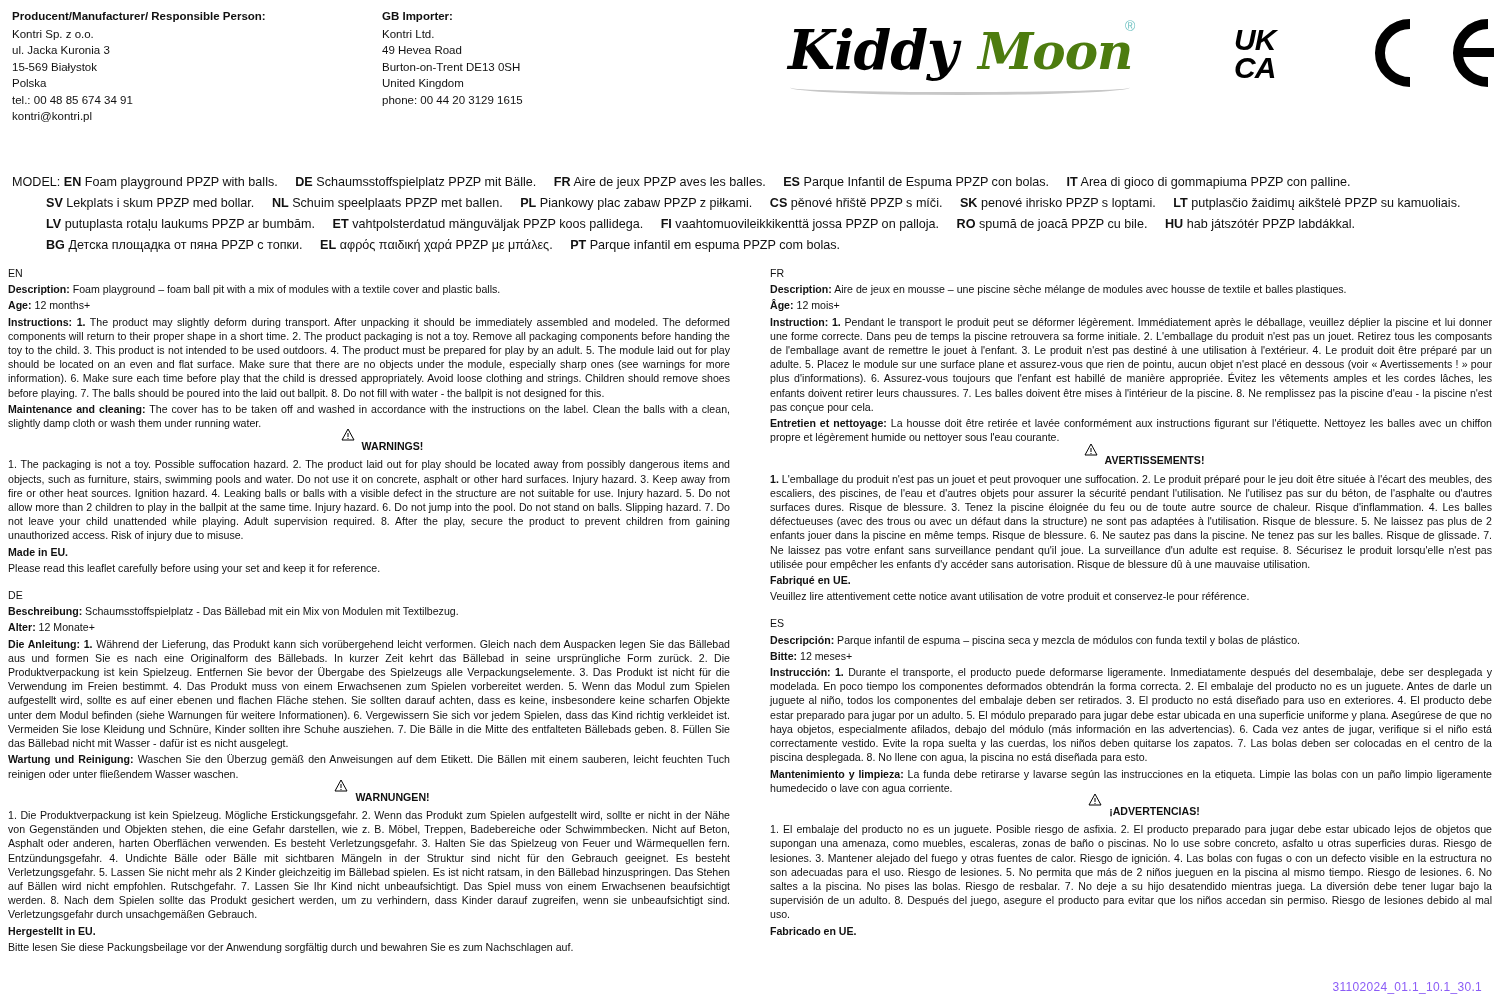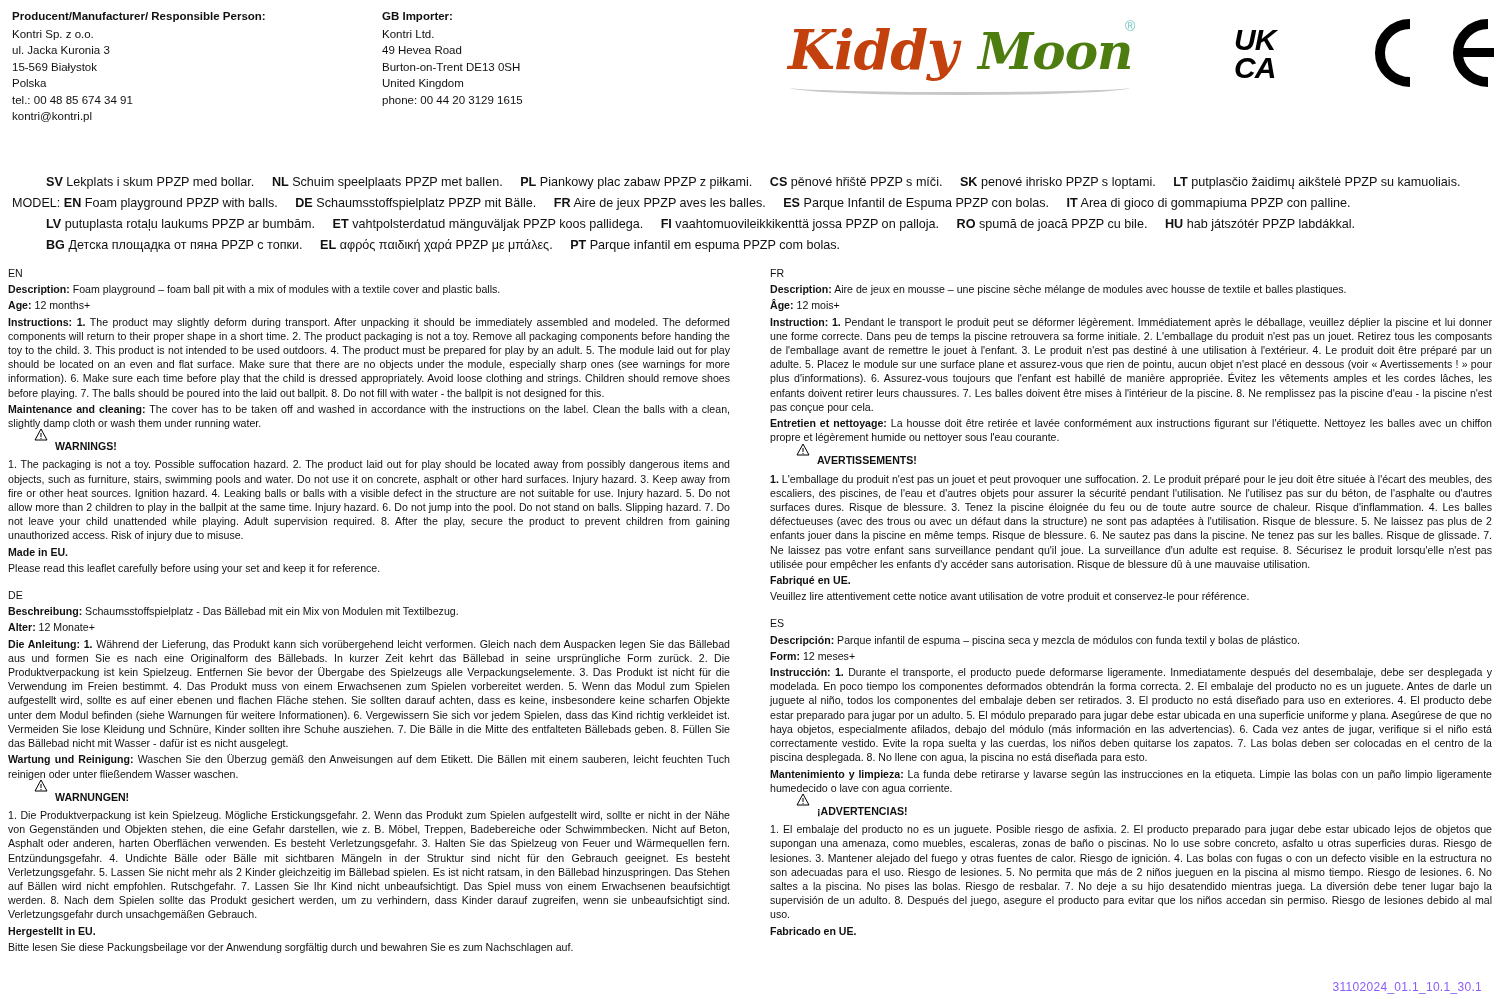--- a/index.html
+++ b/index.html
@@ -54,21 +54,21 @@
     height: 85px;
   }
   .logo-kiddy {
     position: absolute;
     left: 6px;
     top: 6px;
     font-family: "DejaVu Serif", serif;
     font-style: italic;
     font-weight: bold;
     font-size: 54px;
-    color: #c2410c;
+    color: #000000;
     letter-spacing: -1px;
   }
   .logo-moon {
     position: absolute;
     left: 196px;
     top: 10px;
     font-family: "DejaVu Serif", serif;
     font-style: italic;
     font-weight: bold;
     font-size: 50px;
@@ -162,20 +162,21 @@
   .sec .kv b { font-weight: bold; }
   .blockgap { height: 11px; }
 
   .warn-head {
     display: flex;
     align-items: center;
     gap: 7px;
     margin: 9px 0 4px 26px;
     font-weight: bold;
     font-size: 10.6px;
+    justify-content: center;
   }
   .warn-tri {
     display: inline-block;
     width: 0; height: 0;
     border-left: 7px solid transparent;
     border-right: 7px solid transparent;
     border-bottom: 12px solid transparent;
     position: relative;
   }
   .warn-tri svg { position: absolute; left: -7px; top: -12px; }
@@ -234,46 +235,46 @@
     <div class="ce">
       <svg width="140" height="74" viewBox="0 0 140 74" aria-hidden="true">
         <path d="M50 8 A30 29 0 1 0 50 66" fill="none" stroke="#000" stroke-width="10"></path>
         <path d="M128 8 A30 29 0 1 0 128 66" fill="none" stroke="#000" stroke-width="10"></path>
         <rect x="101" y="32" width="33" height="9" fill="#000"></rect>
       </svg>
     </div>
   </div>
 
   <div class="model-block">
+    <div class="line l1">
+      <span>MODEL:</span>
+      <b>EN</b>
+      <span>Foam playground PPZP with balls.</span><span class="model-sep"></span>
+      <b>DE</b>
+      <span>Schaumsstoffspielplatz PPZP mit Bälle.</span><span class="model-sep"></span>
+      <b>FR</b>
+      <span>Aire de jeux PPZP aves les balles.</span><span class="model-sep"></span>
+      <b>ES</b>
+      <span>Parque Infantil de Espuma PPZP con bolas.</span><span class="model-sep"></span>
+      <b>IT</b>
+      <span>Area di gioco di gommapiuma PPZP con palline.</span>
+    </div>
     <div class="line l2">
       <b>SV</b>
       <span>Lekplats i skum PPZP med bollar.</span><span class="model-sep"></span>
       <b>NL</b>
       <span>Schuim speelplaats PPZP met ballen.</span><span class="model-sep"></span>
       <b>PL</b>
       <span>Piankowy plac zabaw PPZP z piłkami.</span><span class="model-sep"></span>
       <b>CS</b>
       <span>pěnové hřiště PPZP s míči.</span><span class="model-sep"></span>
       <b>SK</b>
       <span>penové ihrisko PPZP s loptami.</span><span class="model-sep"></span>
       <b>LT</b>
       <span>putplasčio žaidimų aikštelė PPZP  su kamuoliais.</span>
-    </div>
-    <div class="line l1">
-      <span>MODEL:</span>
-      <b>EN</b>
-      <span>Foam playground PPZP with balls.</span><span class="model-sep"></span>
-      <b>DE</b>
-      <span>Schaumsstoffspielplatz PPZP mit Bälle.</span><span class="model-sep"></span>
-      <b>FR</b>
-      <span>Aire de jeux PPZP aves les balles.</span><span class="model-sep"></span>
-      <b>ES</b>
-      <span>Parque Infantil de Espuma PPZP con bolas.</span><span class="model-sep"></span>
-      <b>IT</b>
-      <span>Area di gioco di gommapiuma PPZP con palline.</span>
     </div>
     <div class="line l3">
       <b>LV</b>
       <span>putuplasta rotaļu laukums PPZP  ar bumbām.</span><span class="model-sep"></span>
       <b>ET</b>
       <span>vahtpolsterdatud mänguväljak PPZP  koos pallidega.</span><span class="model-sep"></span>
       <b>FI</b>
       <span>vaahtomuovileikkikenttä jossa PPZP  on palloja.</span><span class="model-sep"></span>
       <b>RO</b>
       <span>spumă de joacă PPZP  cu bile.</span><span class="model-sep"></span>
@@ -363,21 +364,21 @@
         <p><b>1.</b><span> L'emballage du produit n'est pas un jouet et peut provoquer une suffocation. 2. Le produit préparé pour le jeu doit être située à l'écart des meubles, des escaliers, des piscines, de l'eau et d'autres objets pour assurer la sécurité pendant l'utilisation. Ne l'utilisez pas sur du béton, de l'asphalte ou d'autres surfaces dures. Risque de blessure. 3. Tenez la piscine éloignée du feu ou de toute autre source de chaleur. Risque d'inflammation. 4. Les balles défectueuses (avec des trous ou avec un défaut dans la structure) ne sont pas adaptées à l'utilisation. Risque de blessure. 5. Ne laissez pas plus de 2 enfants jouer dans la piscine en même temps. Risque de blessure. 6. Ne sautez pas dans la piscine. Ne tenez pas sur les balles. Risque de glissade. 7. Ne laissez pas votre enfant sans surveillance pendant qu'il joue. La surveillance d'un adulte est requise. 8. Sécurisez le produit lorsqu'elle n'est pas utilisée pour empêcher les enfants d'y accéder sans autorisation. Risque de blessure dû à une mauvaise utilisation.</span></p>
         <p class="strong">Fabriqué en UE.</p>
         <p class="note">Veuillez lire attentivement cette notice avant utilisation de votre produit et conservez-le pour référence.</p>
       </div>
 
       <div class="blockgap"></div>
 
       <div class="sec">
         <p class="lang-code">ES</p>
         <p class="kv"><b>Descripción:</b><span> Parque infantil de espuma – piscina seca y mezcla de módulos con funda textil y bolas de plástico.</span></p>
-        <p class="kv"><b>Form:</b><span> 12 meses+</span></p>
+        <p class="kv"><b>Bitte:</b><span> 12 meses+</span></p>
         <p class="kv"><b>Instrucción: 1.</b><span> Durante el transporte, el producto puede deformarse ligeramente. Inmediatamente después del desembalaje, debe ser desplegada y modelada. En poco tiempo los componentes deformados obtendrán la forma correcta. 2. El embalaje del producto no es un juguete. Antes de darle un juguete al niño, todos los componentes del embalaje deben ser retirados. 3. El producto no está diseñado para uso en exteriores. 4. El producto debe estar preparado para jugar por un adulto. 5. El módulo preparado para jugar debe estar ubicada en una superficie uniforme y plana. Asegúrese de que no haya objetos, especialmente afilados, debajo del módulo (más información en las advertencias). 6. Cada vez antes de jugar, verifique si el niño está correctamente vestido. Evite la ropa suelta y las cuerdas, los niños deben quitarse los zapatos. 7. Las bolas deben ser colocadas en el centro de la piscina desplegada. 8. No llene con agua, la piscina no está diseñada para esto.</span></p>
         <p class="kv"><b>Mantenimiento y limpieza:</b><span> La funda debe retirarse y lavarse según las instrucciones en la etiqueta. Limpie las bolas con un paño limpio ligeramente humedecido o lave con agua corriente.</span></p>
 
         <div class="warn-head">
           <span class="warn-tri">
             <svg width="14" height="13" viewBox="0 0 14 13" aria-hidden="true">
               <path d="M7 1 L13 12 L1 12 Z" fill="none" stroke="#000" stroke-width="1"></path>
               <rect x="6.5" y="5" width="1" height="4" fill="#000"></rect>
               <rect x="6.5" y="10" width="1" height="1" fill="#000"></rect>
             </svg>

